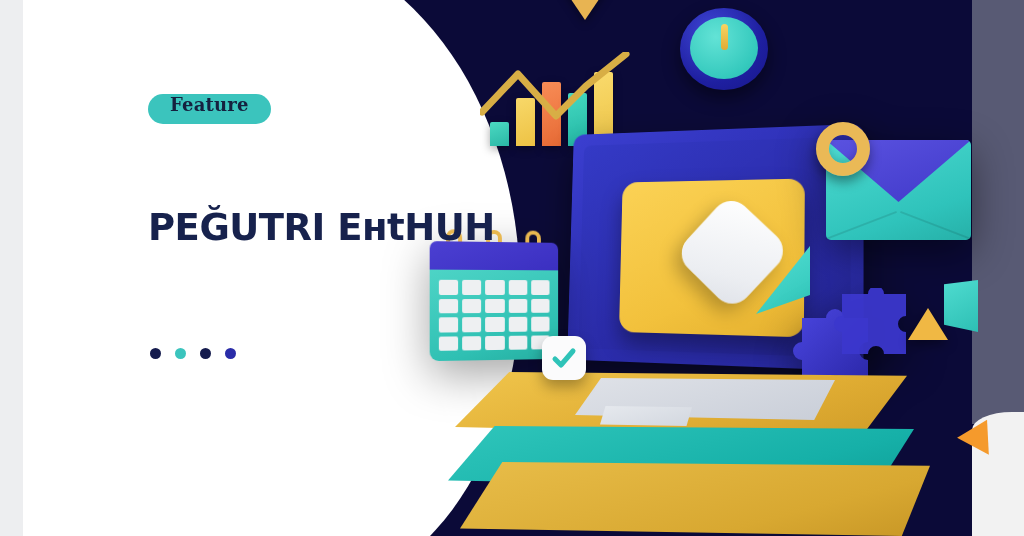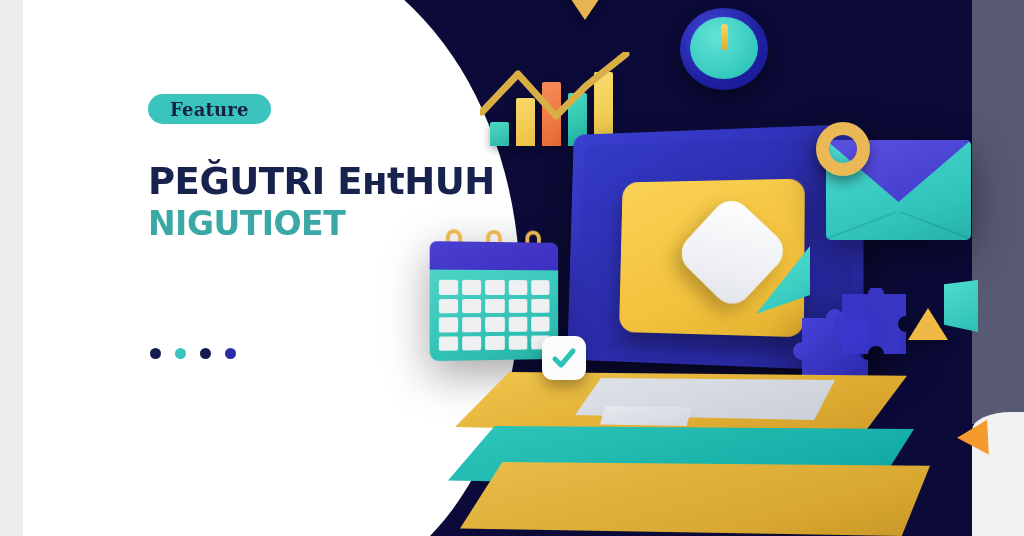--- a/index.html
+++ b/index.html
@@ -51,34 +51,35 @@
     width:120px; height:120px; border-radius:50%;
     background:#2a2a9c; z-index:2;
   }
 
   
   .content { position:absolute; left:0; top:0; width:500px; height:536px; z-index:8; }
 
   .feature-pill {
     position:absolute; left:148px; top:94px;
     height:30px; padding:0 22px;
-    display:flex; align-items:center; justify-content:center;
+    display:flex; justify-content:center;
     background:#3bc4bd; border-radius:15px;
     font-family:"DejaVu Serif", serif;
     font-size:18px; font-weight:700; color:#15213f;
     letter-spacing:.2px;
   }
 
   .headline { position:absolute; left:148px; top:164px; width:330px; }
   .hl {
     font-family:"DejaVu Sans", sans-serif;
     font-weight:900;
     line-height:0.98;
     letter-spacing:-0.5px;
     white-space:nowrap;
+    margin-top:46px;
   }
   .hl1 { font-size:37px; color:#17224d; }
   .hl2 { font-size:33px; color:#3aa9a6; margin-top:8px; }
   .hl3 { font-size:34px; color:#1c2060; margin-top:7px;
          font-family:"DejaVu Serif", serif; }
 
   .dots { position:absolute; left:150px; top:348px; display:flex; gap:14px; }
   .dot { width:11px; height:11px; border-radius:50%; }
 
   
@@ -399,21 +400,20 @@
     </svg>
   </div>
 
   <div class="content">
     <div class="feature-pill">
       <span>Feature</span>
     </div>
 
     <div class="headline">
       <div class="hl hl1">PEĞUTRI EʜtHUH</div>
-      <div class="hl hl2">NIGUTIOET</div>
     </div>
 
     <div class="dots">
       <span class="dot" style="background:#141b4d"></span>
       <span class="dot" style="background:#3bc4bd"></span>
       <span class="dot" style="background:#141b4d"></span>
       <span class="dot" style="background:#2a2ca8"></span>
     </div>
   </div>
 

